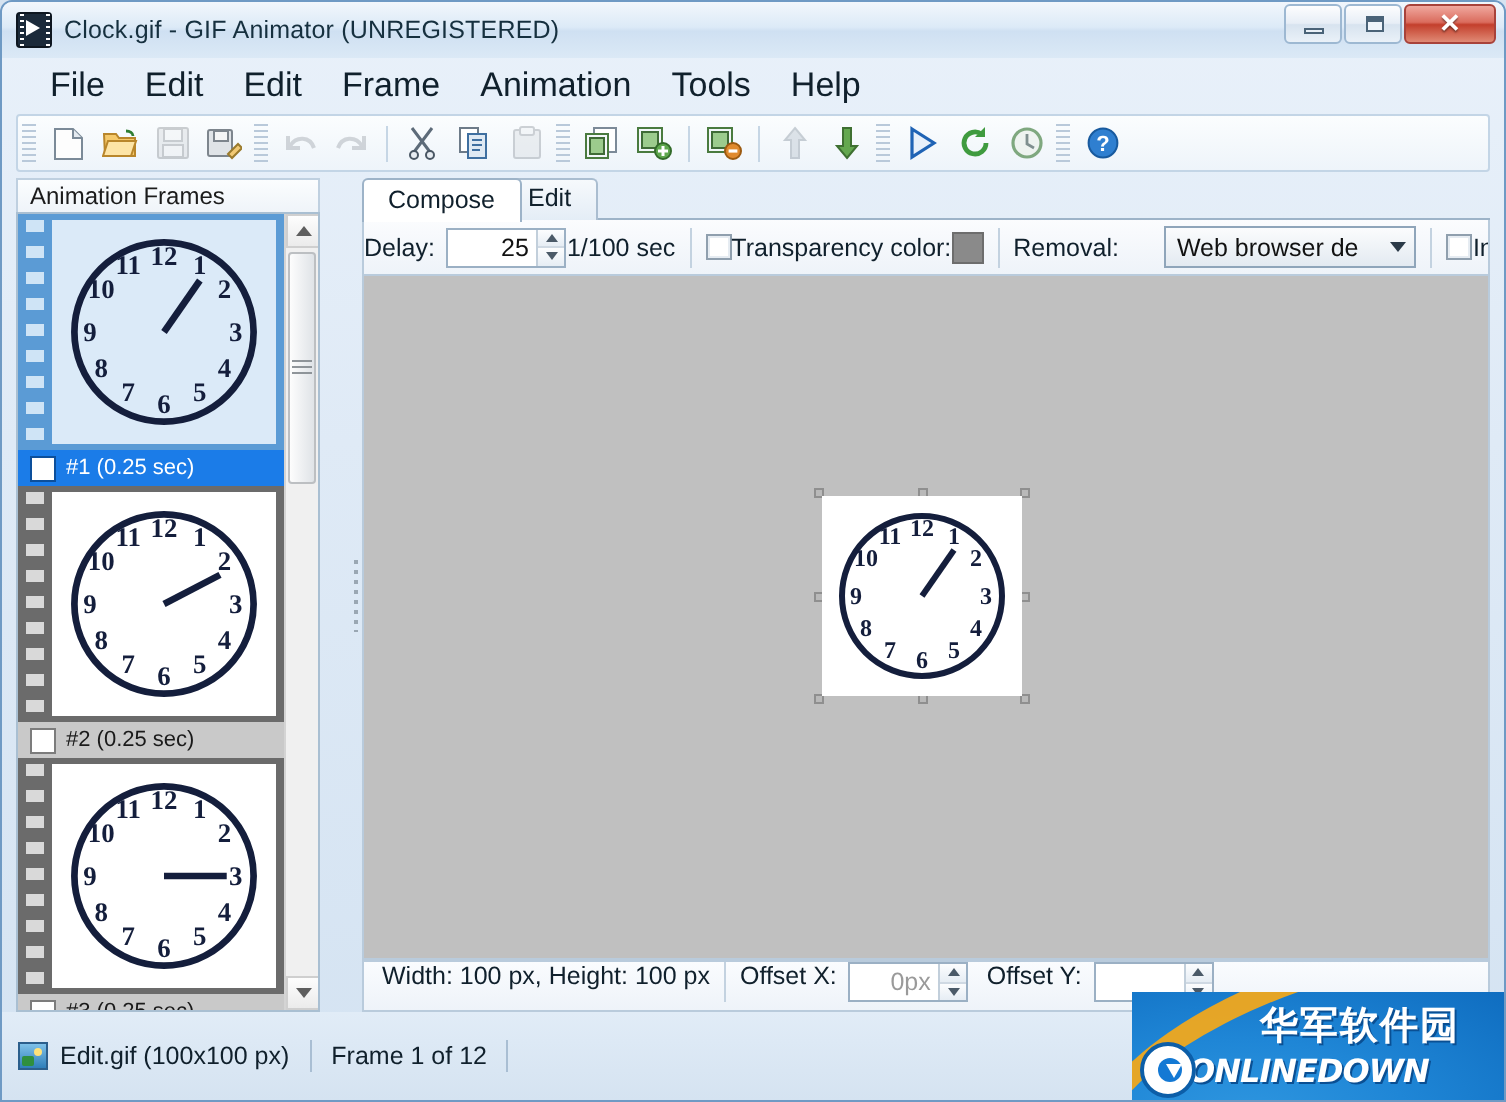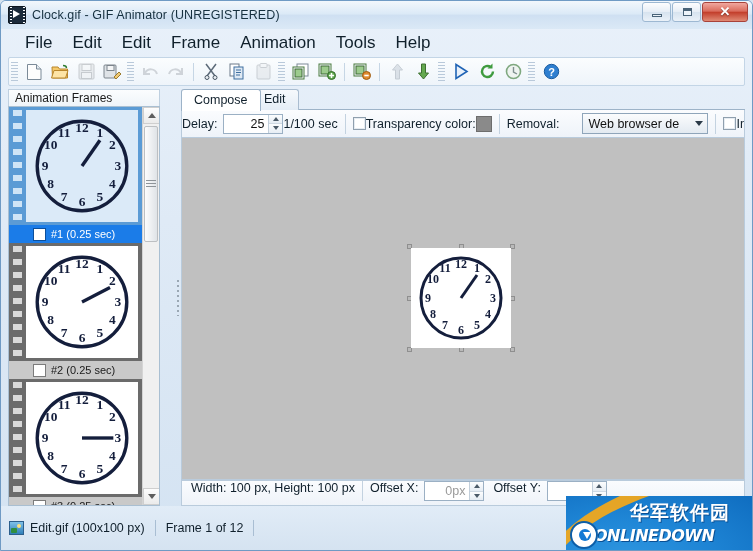--- a/index.html
+++ b/index.html
@@ -101,21 +101,21 @@
   .frame .perf{
     position:absolute;top:0;bottom:0;width:16px;
     background-image:repeating-linear-gradient(180deg,
         transparent 0 3px,#d9d9d9 3px 9px,transparent 9px 13px);
     background-position:center;background-size:9px 100%;background-repeat:repeat-y;
   }
   .frame .perf.l{left:0;} .frame .perf.r{right:0;}
   .frame .thumb{width:112px;height:112px;background:#fff;position:relative;z-index:2;}
   .frame .caption{
     height:18px;line-height:18px;display:flex;align-items:center;
-    background:#c9c9c9;font-size:11px;color:#1a1a1a;padding-left:20px;position:relative;z-index:3;
+    background:#c9c9c9;font-size:11px;color:#1a1a1a;padding-left:2px;position:relative;z-index:3;
   }
   .frame .caption .cb{
     width:11px;height:11px;background:#fff;border:1px solid #7c7c7c;margin:0 5px 0 4px;flex:none;
   }
   .frame.selected{outline:1px dotted #3a3a3a;outline-offset:-1px;}
   .frame.selected .strip{background:#5b9bd5;}
   .frame.selected .perf{
     background-image:repeating-linear-gradient(180deg,
         transparent 0 3px,#cfe4f6 3px 9px,transparent 9px 13px);
   }

